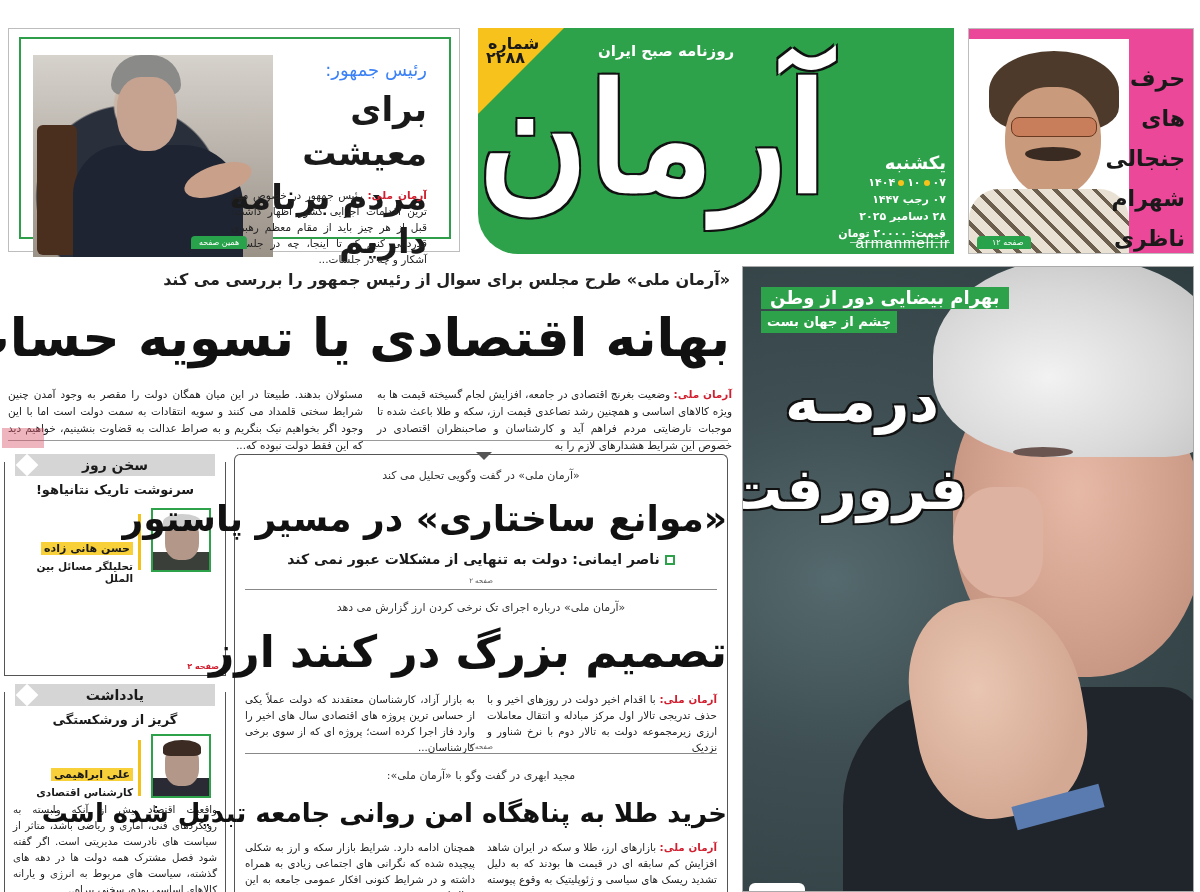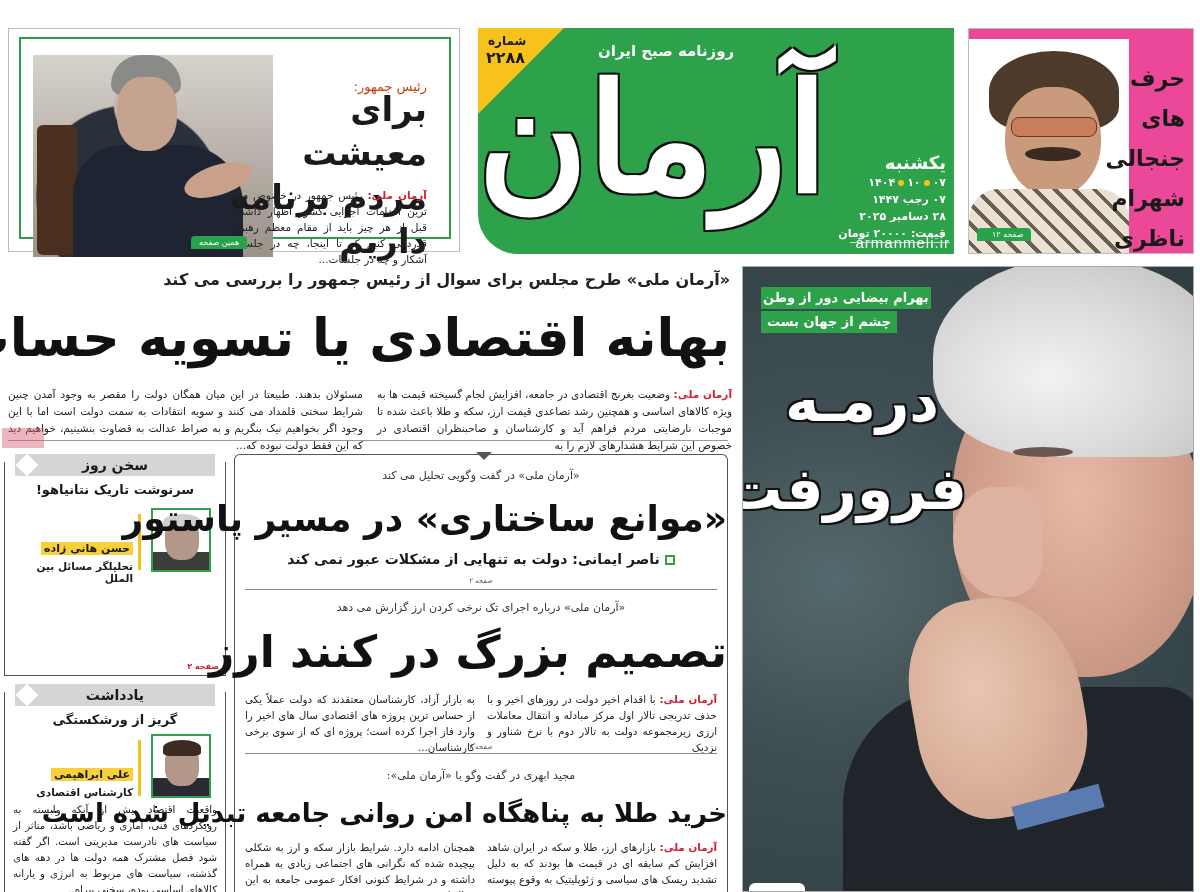--- a/index.html
+++ b/index.html
@@ -12,51 +12,51 @@
   .top-box-left .inner { position: absolute; left: 10px; top: 8px; right: 8px; bottom: 12px; border: 2px solid #2e9e4a; }
   .pres-photo { position: absolute; left: 12px; top: 16px; width: 240px; height: 202px;
     background: radial-gradient(ellipse at 45% 25%, #c9b7a8 0 14%, transparent 15%),
                 radial-gradient(ellipse at 40% 70%, #2a2f3c 0 45%, transparent 46%),
                 linear-gradient(180deg, #d6d2cc, #9a9187); }
   .pres-photo .chair { position:absolute; left:4px; top:70px; width:40px; height:130px; background:#4a2e1e; border-radius:6px; }
   .pres-photo .hair { position:absolute; left:78px; top:0px; width:70px; height:40px; background:#8a8a88; border-radius:30px 30px 10px 10px; }
   .pres-photo .face { position:absolute; left:84px; top:22px; width:60px; height:74px; background:#c6a391; border-radius:40% 40% 45% 45%; }
   .pres-photo .body { position:absolute; left:40px; top:90px; width:170px; height:112px; background:#1f2433; border-radius:50px 60px 0 0; }
   .pres-photo .hand { position:absolute; left:150px; top:110px; width:70px; height:30px; background:#c9a08a; border-radius:50%; transform: rotate(-18deg); }
-  .kicker-small { font-size: 13px; color: #c2410c; margin-top: 20px; }
+  .kicker-small { font-size: 18px; color: #3b82f6; }
   .pres-kicker { right: 22px; top: 20px; }
   .pres-title { right: 22px; top: 48px; width: 200px; font-size: 34px; line-height: 44px; font-weight: 900; text-align: right; letter-spacing: -1px; }
   .pres-body { right: 22px; top: 148px; width: 196px; font-size: 10.5px; line-height: 16px; color: #222; text-align: justify; }
   .red { color: #d11f2f; font-weight: 700; }
   .page-tag { background: #28a24b; color: #fff; font-size: 8px; padding: 2px 8px; border-radius: 4px 4px 0 0; }
 
   .masthead { left: 478px; top: 28px; width: 476px; height: 226px; background: #2ea24b; border-radius: 0 0 0 40px; overflow: hidden; }
   .mast-logo { position:absolute; left: 20px; top: 10px; width: 330px; height: 210px; color:#fff; font-family: "DejaVu Serif", serif; font-size: 150px; font-weight: 900; line-height: 200px; text-align: center;
     text-shadow: -2px -2px 0 #111, 2px -2px 0 #111, -2px 2px 0 #111, 2px 2px 0 #111; }
   .mast-sub { position:absolute; left: 120px; top: 14px; font-size: 15px; font-weight: 700; color: #fff; }
   .mast-issue { position:absolute; left: 0; top: 0; width: 86px; height: 86px; background: #f7c21b; clip-path: polygon(0 0, 100% 0, 0 100%); }
-  .mast-issue-label { position:absolute; left: 10px; top: 6px; font-size: 12px; color: #1a1a1a; font-weight: 700; }
+  .mast-issue-label { position:absolute; left: 10px; top: 6px; font-size: 16px; color: #1a1a1a; font-weight: 700; }
   .mast-issue-num { position:absolute; left: 8px; top: 20px; font-size: 16px; color: #1a1a1a; font-weight: 900; }
   .mast-date { position:absolute; right: 8px; top: 124px; width: 120px; text-align: right; color: #fff; }
   .mast-date .day { font-size: 18px; font-weight: 900; line-height: 22px; }
   .mast-date .line { font-size: 11px; font-weight: 700; line-height: 17px; }
   .mast-date .dot { display:inline-block; width:6px; height:6px; background:#f7c21b; border-radius:50%; margin: 0 3px; vertical-align: middle; }
   .mast-sep { position:absolute; right: 4px; top: 214px; width: 100px; height:1px; background: rgba(255,255,255,.7); }
   .mast-url { position:absolute; right: 4px; top: 206px; font-size: 15px; color: #fff; direction: ltr; letter-spacing: 1px; font-family: "Liberation Sans", sans-serif; }
 
   .top-box-right { left: 968px; top: 28px; width: 226px; height: 226px; border: 1px solid #bdbdbd; background: #ec4899; overflow: hidden; }
   .nazeri-photo { position:absolute; left: 70px; top: 10px; width: 160px; height: 216px;
     background: linear-gradient(180deg, #fff 0, #fff 100%); }
   .nazeri-photo .hair { position:absolute; left:20px; top:12px; width:130px; height:80px; background:#4d3a2a; border-radius: 50% 50% 30% 30%; }
   .nazeri-photo .face { position:absolute; left:36px; top:48px; width:96px; height:110px; background:#c99a7c; border-radius: 45% 45% 50% 50%; }
   .nazeri-photo .glasses { position:absolute; left:42px; top:78px; width:86px; height:20px; background: rgba(200,90,50,.45); border-radius: 8px; border:1px solid #6a3a20; }
   .nazeri-photo .mustache { position:absolute; left:56px; top:108px; width:56px; height:14px; background:#3a2b22; border-radius:50%; }
   .nazeri-photo .robe { position:absolute; left:0; top:150px; width:160px; height:70px; background: repeating-linear-gradient(45deg, #e9e2d4 0 10px, #6d5f4d 10px 14px); border-radius: 30px 30px 0 0; }
   .nazeri-title { right: 8px; top: 30px; width: 96px; font-size: 22px; font-weight: 900; line-height: 40px; text-align: right; letter-spacing: -1px; }
-  .nazeri-tag { position:absolute; left: 8px; bottom: 12px; padding-left: 15px; }
+  .nazeri-tag { position:absolute; left: 8px; bottom: 4px; padding-left: 15px; }
 
   
   .main-kicker { right: 470px; top: 270px; font-size: 16px; font-weight: 700; color: #222; }
   .main-title { right: 470px; top: 302px; font-size: 52px; font-weight: 900; line-height: 72px; letter-spacing: -2px; color: #111; white-space: nowrap; }
   .lead-col { top: 386px; width: 355px; font-size: 10.5px; line-height: 17px; text-align: justify; color: #222; }
   .lead-col-1 { right: 468px; }
   .lead-col-2 { left: 8px; }
   .hr-line { height: 1px; background: #9a9a9a; }
   .watermark { left: 2px; top: 428px; width: 42px; height: 20px; background: rgba(220,90,110,.45); }
 
@@ -91,21 +91,21 @@
   
   .big-photo { left: 742px; top: 266px; width: 452px; height: 626px; overflow: hidden;
     background: radial-gradient(ellipse at 20% 50%, #556a6e 0, #3e4e52 40%, #2f3d40 100%); border: 1px solid #aaa; }
   .bp-hair { position:absolute; left: 190px; top: -10px; width: 290px; height: 200px; background: radial-gradient(ellipse at 40% 60%, #f2f2f2 0, #d9d9d9 50%, #b9b9b9 100%); border-radius: 50% 50% 20% 40%; }
   .bp-face { position:absolute; left: 210px; top: 100px; width: 250px; height: 310px; background: radial-gradient(ellipse at 50% 40%, #e6b9a6 0, #d1a08c 55%, #b98a78 100%); border-radius: 40% 50% 45% 50%; }
   .bp-eye { position:absolute; left: 270px; top: 180px; width: 60px; height: 10px; background: #6b5550; border-radius: 50%; }
   .bp-nose { position:absolute; left: 210px; top: 220px; width: 90px; height: 110px; background: #ddb2a0; border-radius: 50% 30% 40% 60%; }
   .bp-body { position:absolute; left: 100px; top: 420px; width: 360px; height: 220px; background: #20252b; border-radius: 120px 40px 0 0; }
   .bp-hand { position:absolute; left: 170px; top: 330px; width: 170px; height: 220px; background: radial-gradient(ellipse at 40% 40%, #e9c6b2 0, #d4a993 70%); border-radius: 40% 50% 40% 40%; transform: rotate(-10deg); }
   .bp-cuff { position:absolute; left: 270px; top: 528px; width: 90px; height: 24px; background: #5a7bb0; transform: rotate(-15deg); }
-  .bp-kicker { position:absolute; left: 18px; top: 20px; background: #2ea24b; color: #fff; font-size: 13px; font-weight: 700; line-height: 22px; padding: 0 2px; }
+  .bp-kicker { position:absolute; left: 18px; top: 20px; background: #2ea24b; color: #fff; font-size: 18px; font-weight: 700; line-height: 22px; padding: 0 9px; }
   .bp-kicker2 { position:absolute; left: 18px; top: 44px; background: #2ea24b; color: #fff; font-size: 13px; font-weight: 700; line-height: 22px; padding: 0 6px; }
   .bp-title { position:absolute; left: 14px; top: 90px; width: 210px; color: #fff; font-size: 58px; font-weight: 900; line-height: 88px; text-align: center; letter-spacing: 4px;
     text-shadow: -2px -2px 0 #111, 2px -2px 0 #111, -2px 2px 0 #111, 2px 2px 0 #111; }
   .bp-badge { position:absolute; left: 6px; bottom: -6px; width: 56px; height: 14px; background: #fff; border-radius: 6px; }
 </style>
 </head>
 <body>
 
 <div class="abs top-box-left">
   <div class="inner">

